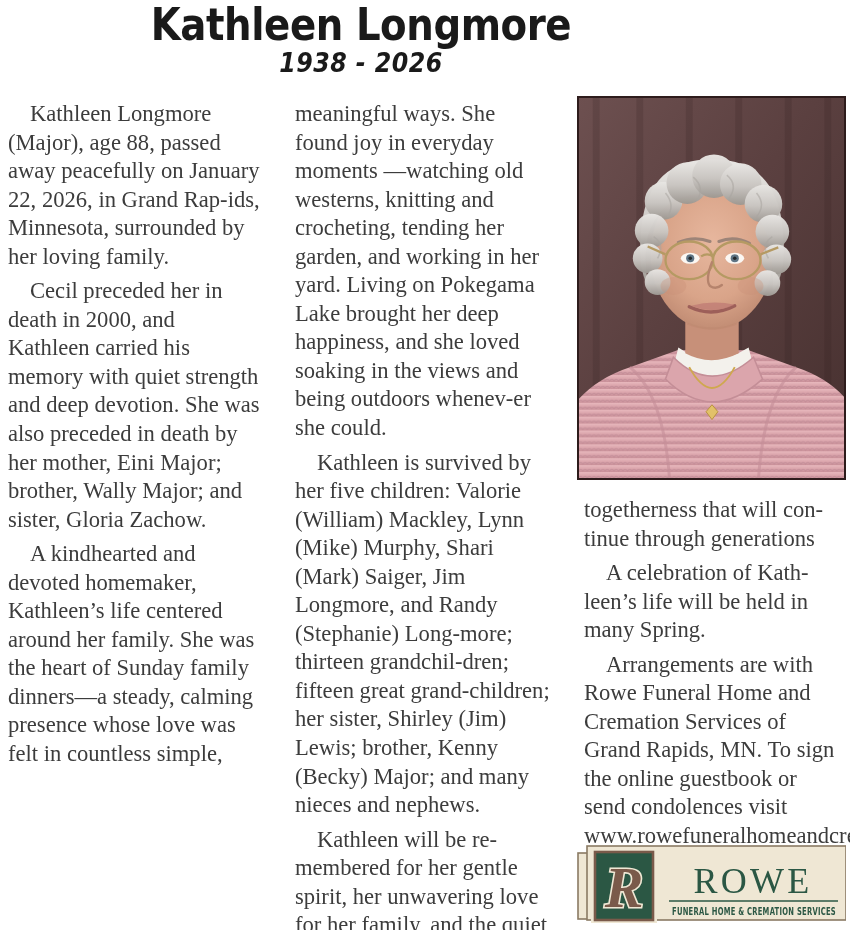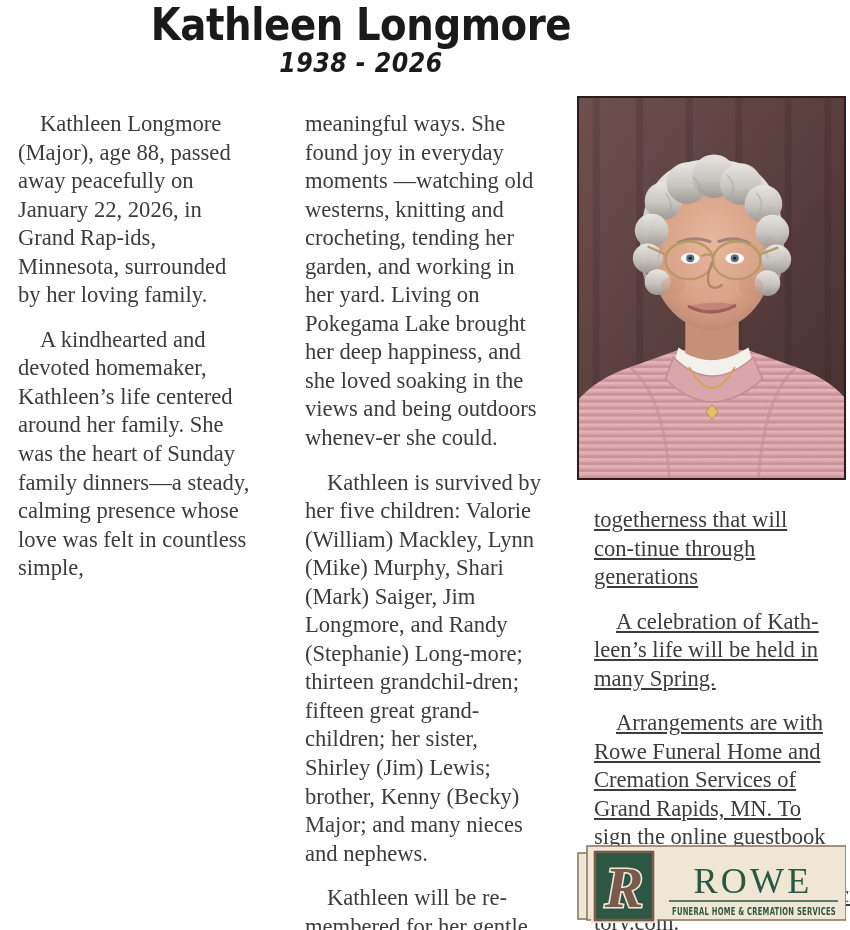--- a/index.html
+++ b/index.html
@@ -61,30 +61,30 @@
   
   .col {
     position: absolute;
     top: 94px;
     font-size: 22.6px;
     line-height: 28.55px;
     text-align: left;
     color: #3c3c3c;
   }
   .col p {
-    margin: 16px;
+    margin: 6px;
     text-indent: 22px;
     hyphens: manual;
   }
   .col p.cont {
     text-indent: 0;
   }
   #col-1 { left: 2px;   width: 266px; }
   #col-2 { left: 289px; width: 268px; }
-  #col-3 { left: 578px; width: 268px; top: 490px; text-decoration: underline; }
+  #col-3 { left: 578px; width: 268px; top: 490px; }
 
   
   .portrait-frame {
     position: absolute;
     left: 577px;
     top: 96px;
     width: 269px;
     height: 384px;
     border: 2px solid #2e1c1c;
     box-sizing: border-box;
@@ -108,20 +108,21 @@
 
 <div class="page">
 
   <div class="header">
     <div class="deceased-name">Kathleen Longmore</div>
     <div class="life-span">1938 - 2026</div>
   </div>
 
   <div class="col" id="col-1">
       <p>Kathleen Longmore (Major), age 88, passed away peacefully on January 22, 2026, in Grand Rap-ids, Minnesota, surrounded by her loving family.</p>
+      <p>Cecil preceded her in death in 2000, and Kathleen carried his memory with quiet strength and deep devotion. She was also preceded in death by her mother, Eini Major; brother, Wally Major; and sister, Gloria Zachow.</p>
       <p>A kindhearted and devoted homemaker, Kathleen’s life centered around her family. She was the heart of Sunday family dinners—a steady, calming presence whose love was felt in countless simple,</p>
     </div>
 
   <div class="col" id="col-2">
       <p class="cont">meaningful ways. She found joy in everyday moments —watching old westerns, knitting and crocheting, tending her garden, and working in her yard. Living on Pokegama Lake brought her deep happiness, and she loved soaking in the views and being outdoors whenev-er she could.</p>
       <p>Kathleen is survived by her five children: Valorie (William) Mackley, Lynn (Mike) Murphy, Shari (Mark) Saiger, Jim Longmore, and Randy (Stephanie) Long-more; thirteen grandchil-dren; fifteen great grand-children; her sister, Shirley (Jim) Lewis; brother, Kenny (Becky) Major; and many nieces and nephews.</p>
       <p>Kathleen will be re-membered for her gentle spirit, her unwavering love for her family, and the quiet strength she carried throughout her life. She leaves behind a legacy of warmth, tradition, and</p>
     </div>
 
   <div class="col" id="col-3">

